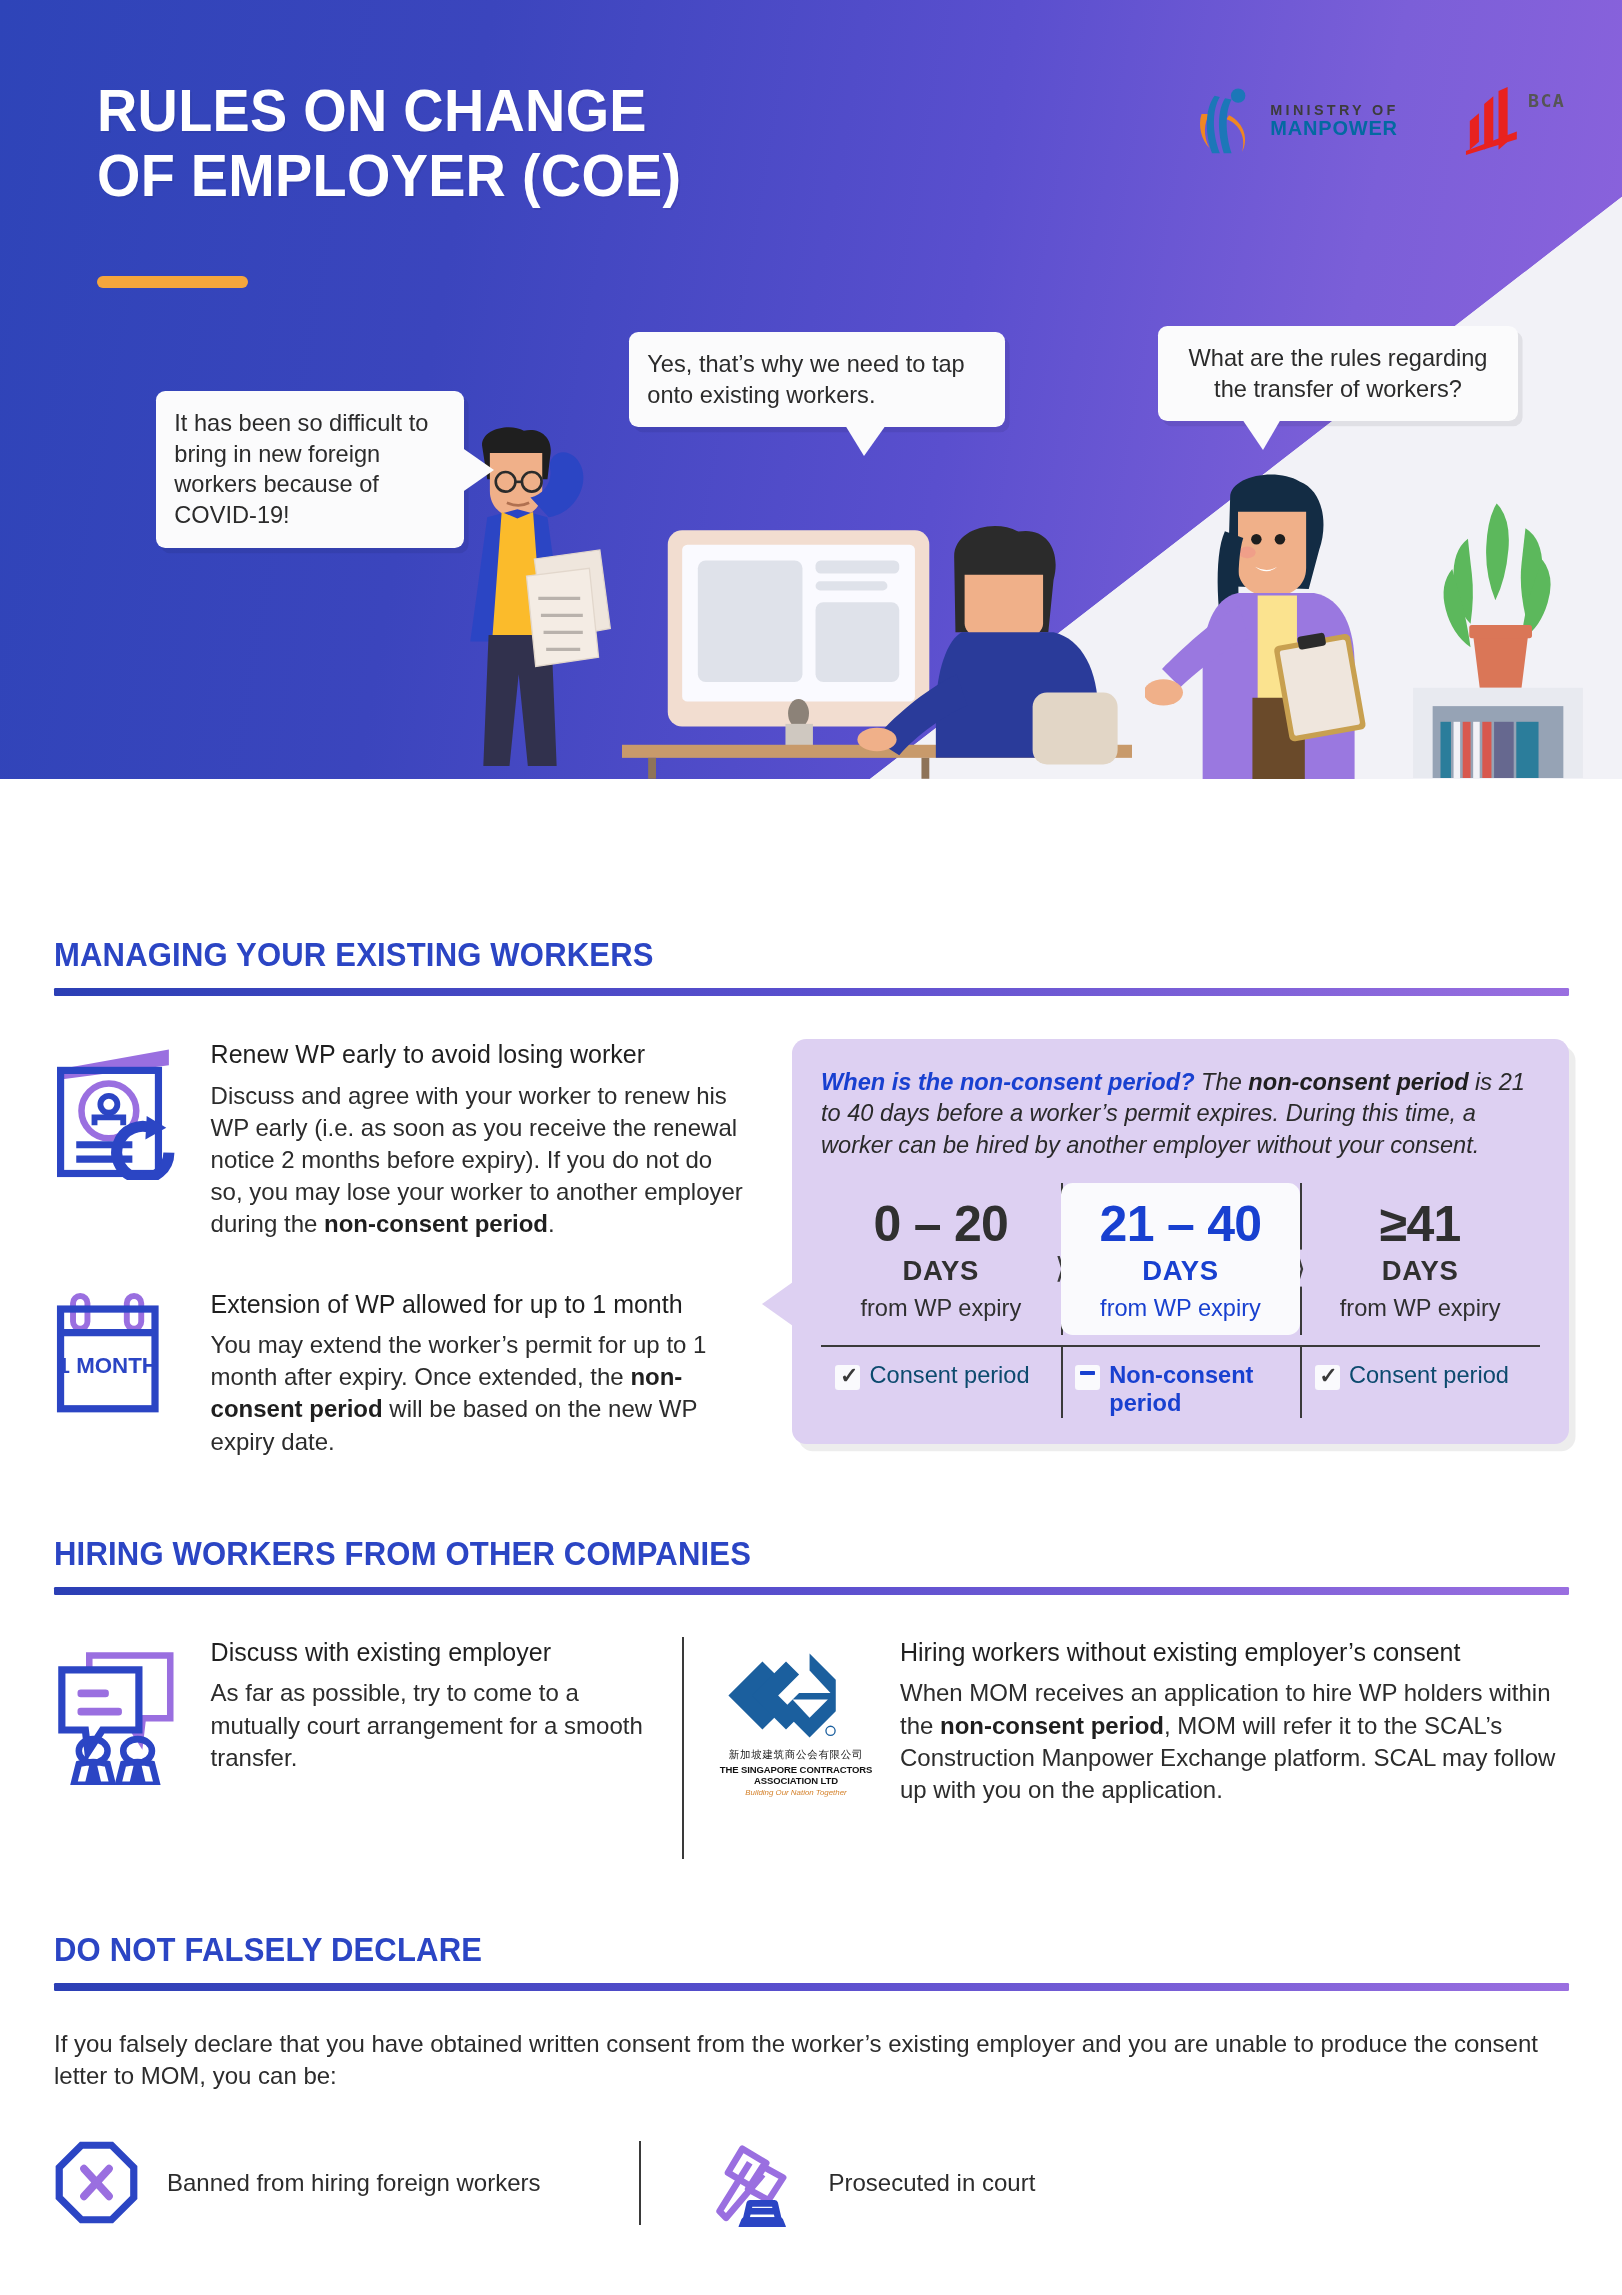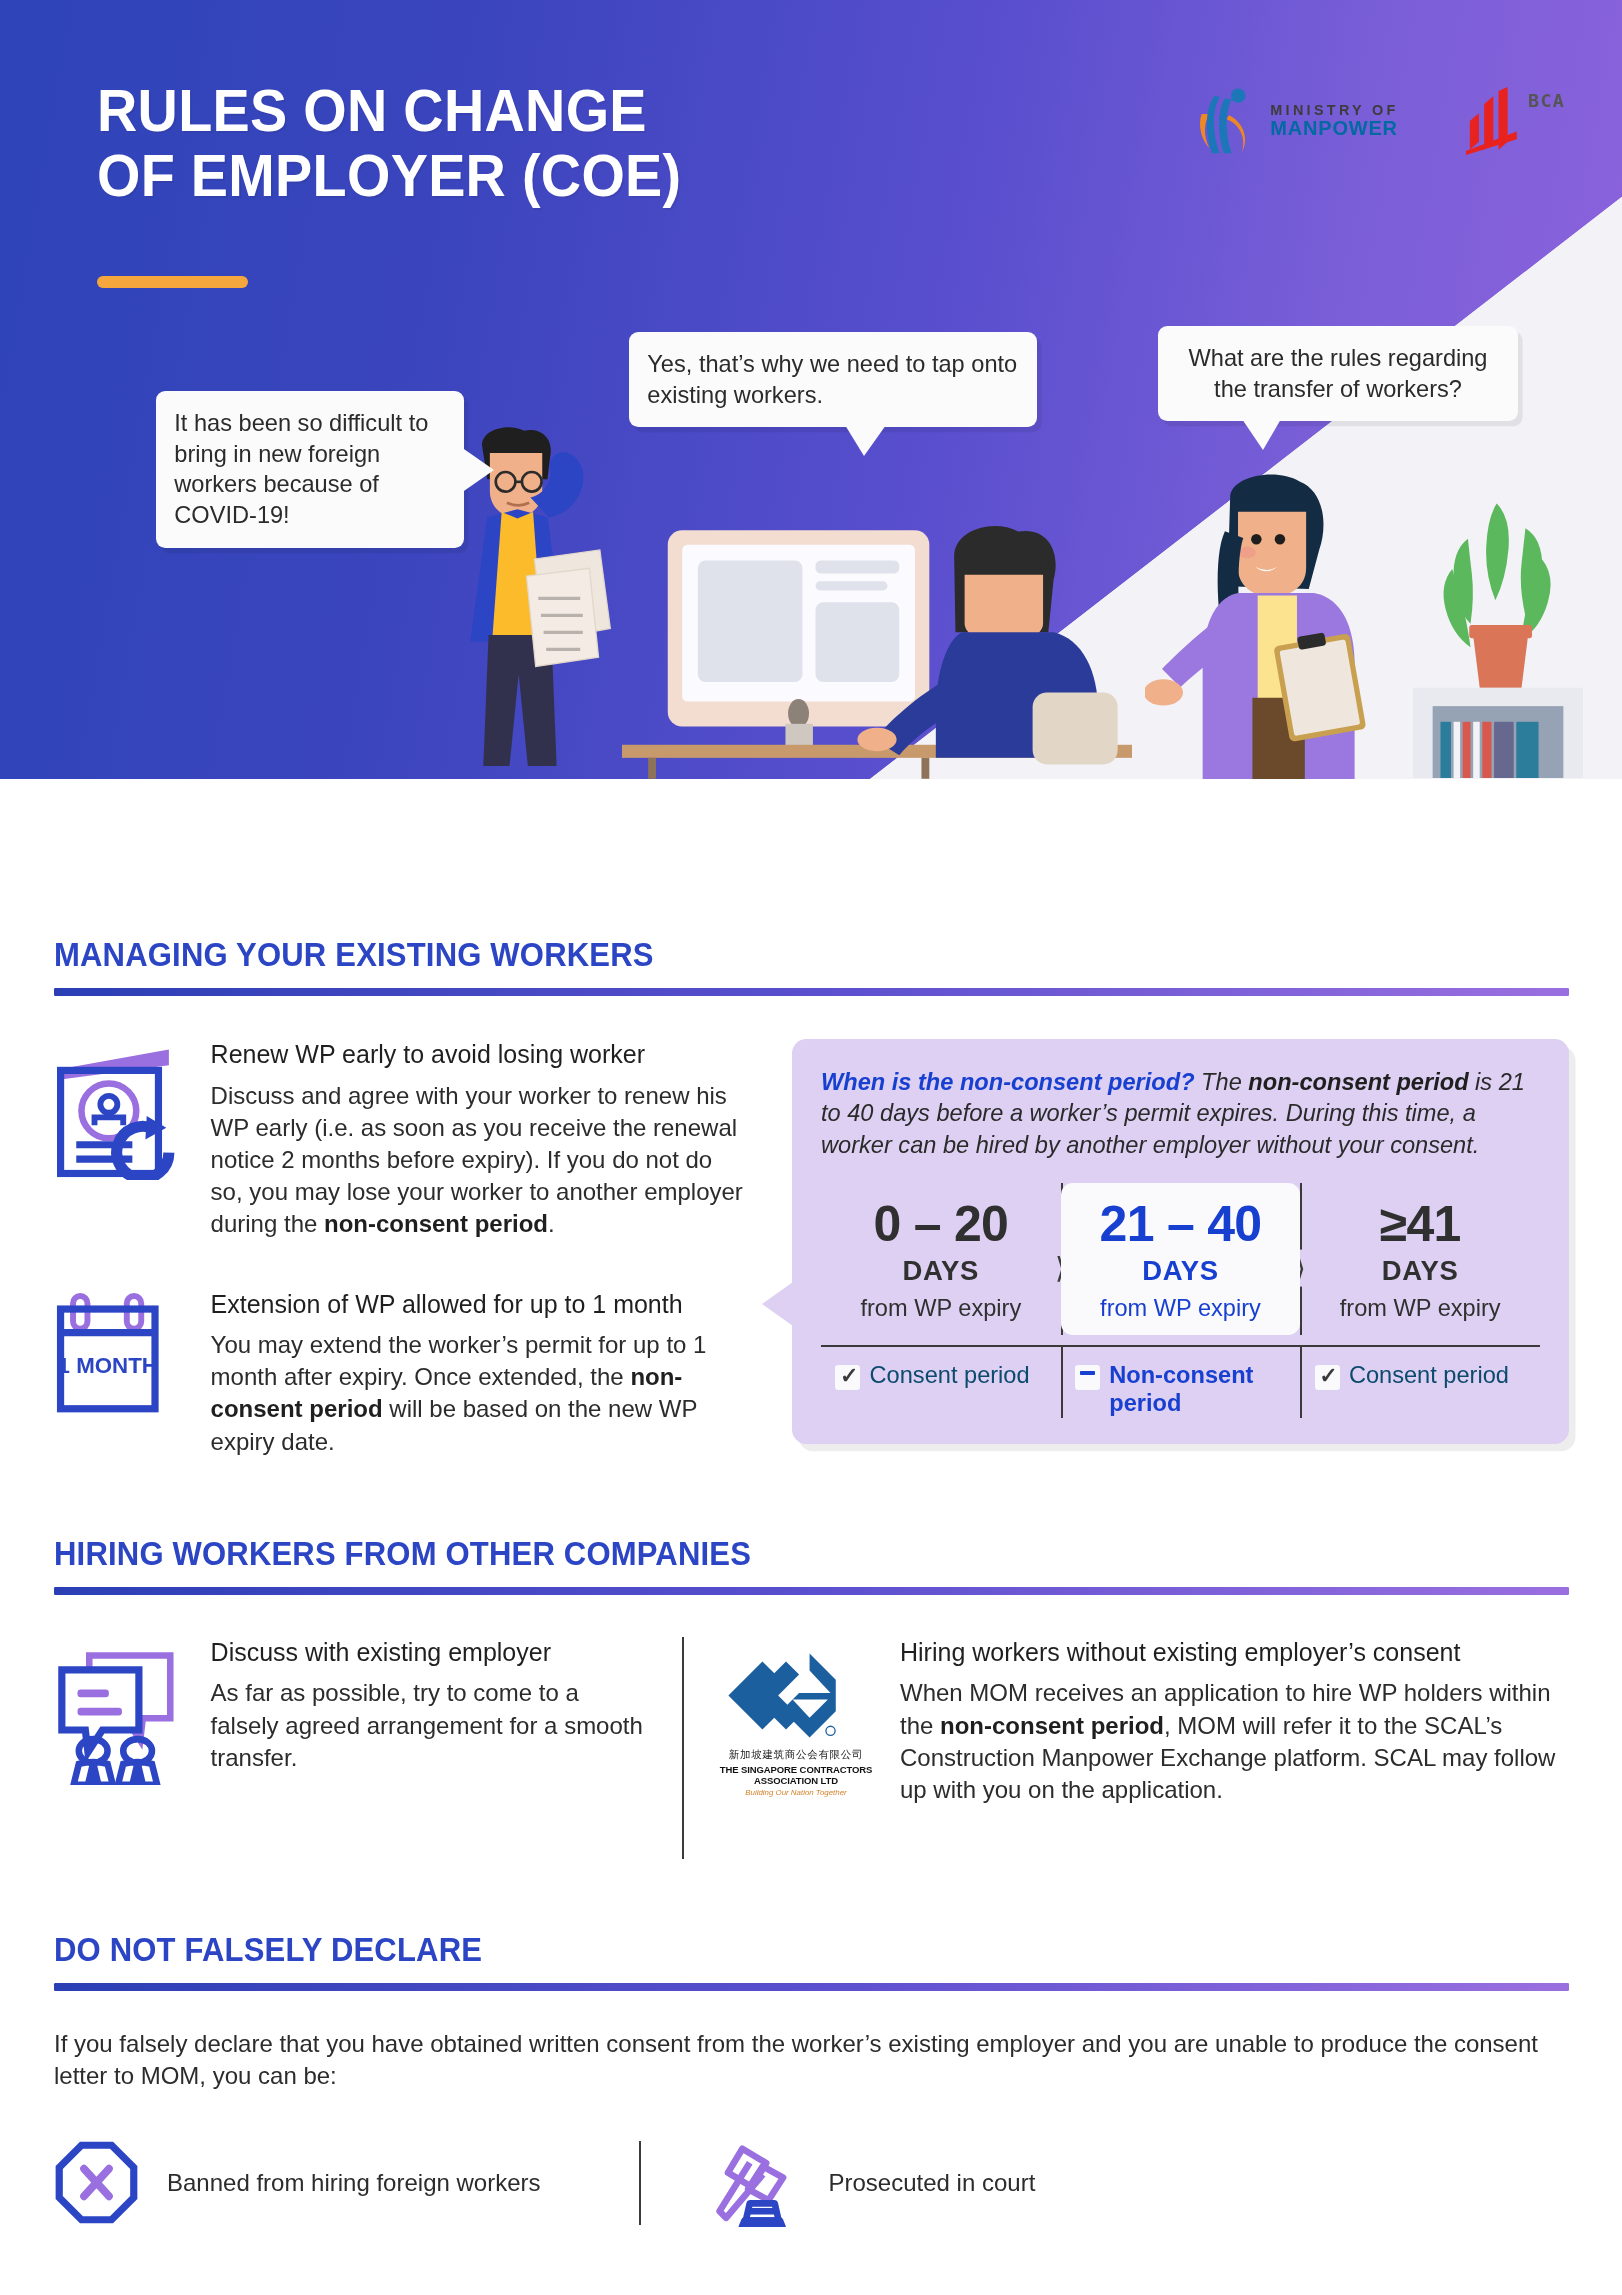--- a/index.html
+++ b/index.html
@@ -86,21 +86,21 @@
     position: absolute;
     width: 0; height: 0;
   }
   #bubble-1 { left: 156px; top: 391px; width: 308px; }
   #bubble-1::after {
     right: -30px; top: 56px;
     border-top: 23.6px solid transparent;
     border-bottom: 23.6px solid transparent;
     border-left: 33px solid #fbfbfc;
   }
-  #bubble-2 { left: 629px; top: 332px; width: 408px; }
+  #bubble-2 { left: 629px; top: 332px; width: 376px; }
   #bubble-2::after {
     left: 216px; bottom: -29px;
     border-left: 19.6px solid transparent;
     border-right: 22px solid transparent;
     border-top: 31px solid #fbfbfc;
   }
   #bubble-3 { left: 1158px; top: 326px; width: 360px; text-align: center; }
   #bubble-3::after {
     left: 84px; bottom: -29px;
     border-left: 21px solid transparent;
@@ -565,21 +565,21 @@
               <path d="M38 188 q22 -6 44 0 l8 32 h-60 Z"></path>
               <path d="M60 186 l-8 34 l8 -6 l8 6 Z"></path>
               <ellipse cx="128" cy="168" rx="22" ry="18"></ellipse>
               <path d="M106 188 q22 -6 44 0 l8 32 h-60 Z"></path>
               <path d="M128 186 l-8 34 l8 -6 l8 6 Z"></path>
             </g>
           </svg>
         </div>
         <div style="flex:1">
           <div class="card-title">Discuss with existing employer</div>
-          <div class="card-body">As far as possible, try to come to a falsely agreed arrangement for a smooth transfer.</div>
+          <div class="card-body">As far as possible, try to come to a mutually court arrangement for a smooth transfer.</div>
         </div>
       </div>
 
       <div class="hiring-div"></div>
 
       <div class="hiring-right">
         <div class="scal-logo">
           <span>
             <svg width="127" height="97" viewBox="0 0 194 148">
               <path d="M22 74 L74 22 L94 42 L62 74 L94 106 L74 126 Z" fill="#1b5f9e"></path>

